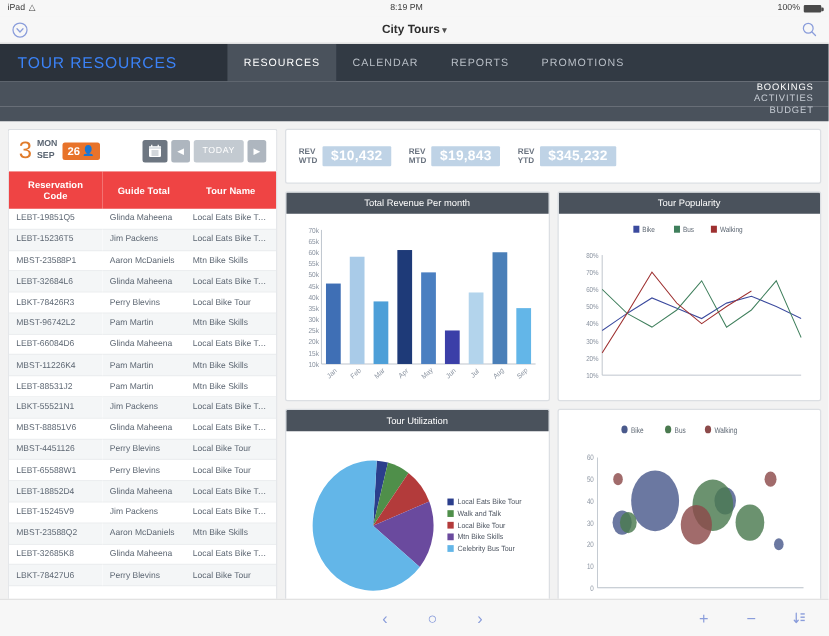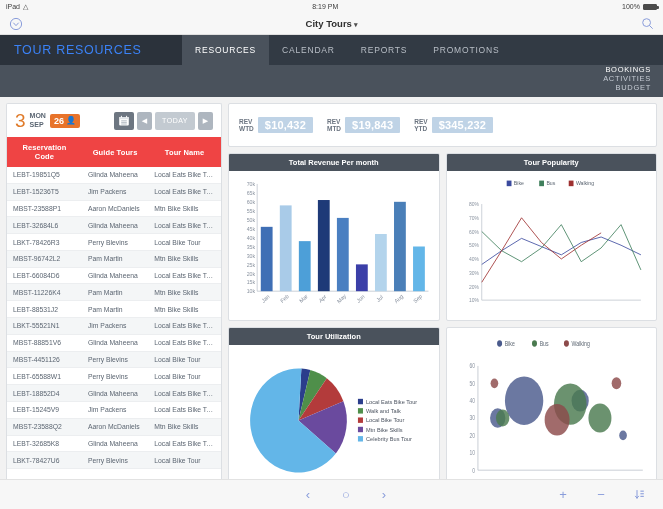--- a/index.html
+++ b/index.html
@@ -109,21 +109,21 @@
     white-space: nowrap; overflow: hidden; text-overflow: ellipsis;
   }
   tbody tr:nth-child(even) { background: #f4f6f7; }
   tbody tr { border-bottom: 1px solid #eceef0; cursor: pointer; }
 
   
   .chart-row { display: flex; gap: 6px; flex: 1; }
   .card { flex: 1; background: #fff; border: 1px solid #dcdfe3; border-radius: 2px;
     display: flex; flex-direction: column; overflow: hidden; }
   .card-title {
-    background: #4a525c; color: #fff; font-size: 7.5px; font-weight: bold;
+    background: #4a525c; color: #fff; font-size: 7.5px; font-weight: normal;
     text-align: center; padding: 4px 0;
   }
   .card-body { flex: 1; position: relative; padding: 4px 6px 2px 6px; }
 
   
   .kpi-strip { display: flex; align-items: center; gap: 14px;
     background: #ffffff; border: 1px solid #dcdfe3; border-radius: 2px;
     padding: 6px 10px; height: 44px; }
   .kpi { display: flex; align-items: center; gap: 4px; }
   .kpi-label { font-size: 6.5px; color: #6b7480; font-weight: bold; line-height: 1.15; }
@@ -237,21 +237,21 @@
       <div class="tablewrap">
         <table>
           <colgroup>
               <col style="width:35%">
               <col style="width:31%">
               <col style="width:34%">
             </colgroup>
           <thead>
             <tr>
               <th>Reservation Code</th>
-              <th>Guide Tours</th>
+              <th>Guide Total</th>
               <th>Tour Name</th>
             </tr>
           </thead>
           <tbody id="table-body">
               <tr>
                 <td>LEBT-19851Q5</td>
                 <td>Glinda Maheena</td>
                 <td>Local Eats Bike Tour</td>
               </tr>
               <tr>

